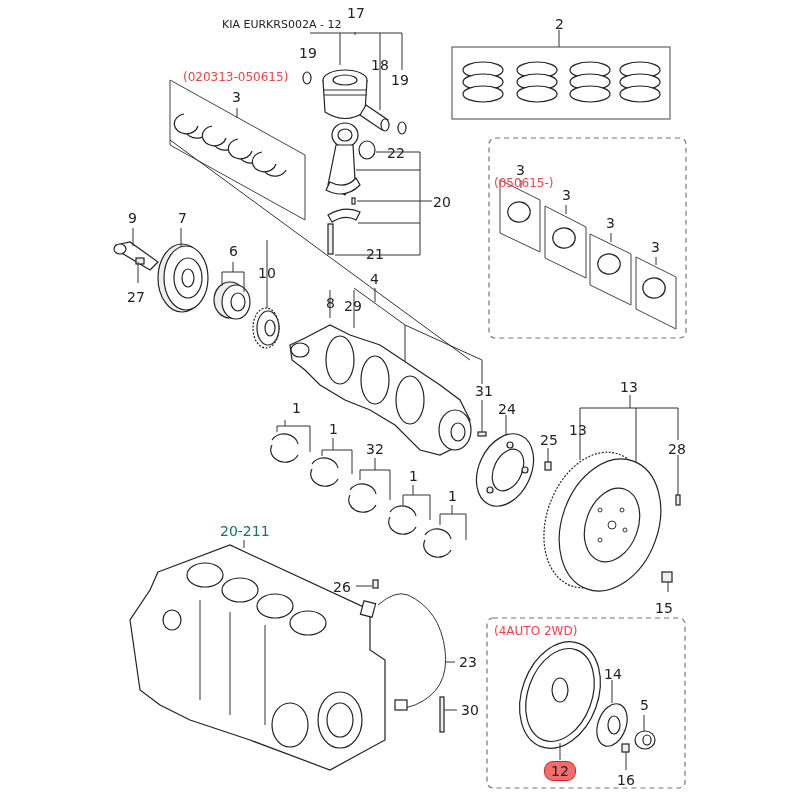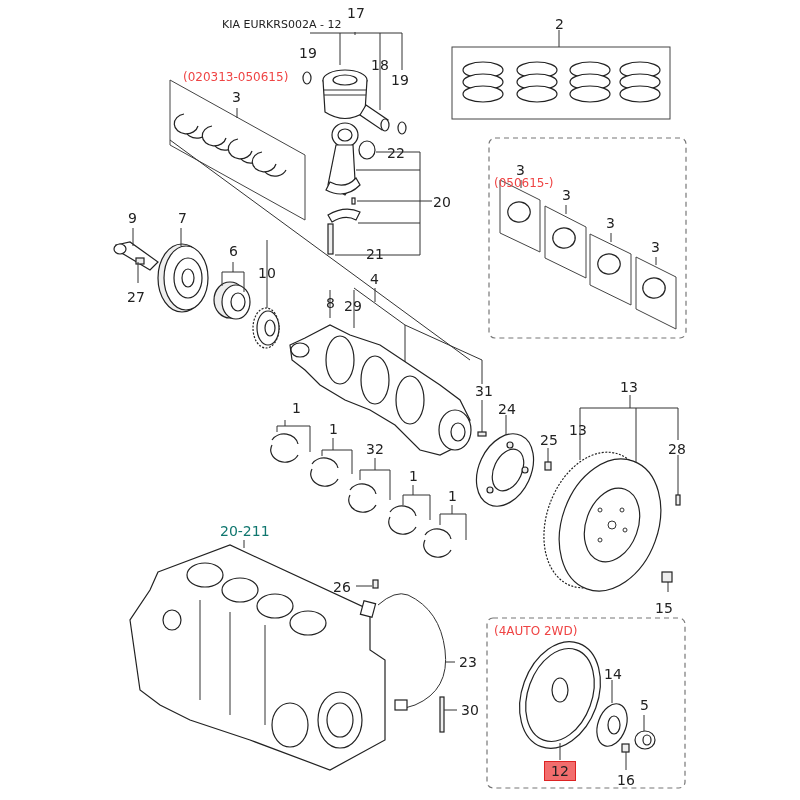--- a/index.html
+++ b/index.html
@@ -302,15 +302,15 @@
 <div class="lbl" style="left:366px;top:442px;">32</div>
 <div class="lbl" style="left:409px;top:469px;">1</div>
 <div class="lbl" style="left:448px;top:489px;">1</div>
 <div class="lbl" style="left:220px;top:524px;color:#0f766e;">20-211</div>
 <div class="lbl" style="left:333px;top:580px;">26</div>
 <div class="lbl" style="left:459px;top:655px;">23</div>
 <div class="lbl" style="left:461px;top:703px;">30</div>
 <div class="lbl" style="left:655px;top:601px;">15</div>
 <div class="lbl" style="left:604px;top:667px;">14</div>
 <div class="lbl" style="left:640px;top:698px;">5</div>
-<div class="hl" style="left: 544px; top: 761px; background: rgb(242, 109, 109);">12</div>
+<div class="hl" style="left: 544px; top: 761px; background: rgb(242, 109, 109); border-radius: 9px;">12</div>
 <div class="lbl" style="left:617px;top:773px;">16</div>
 </div>
 
 </body></html>

